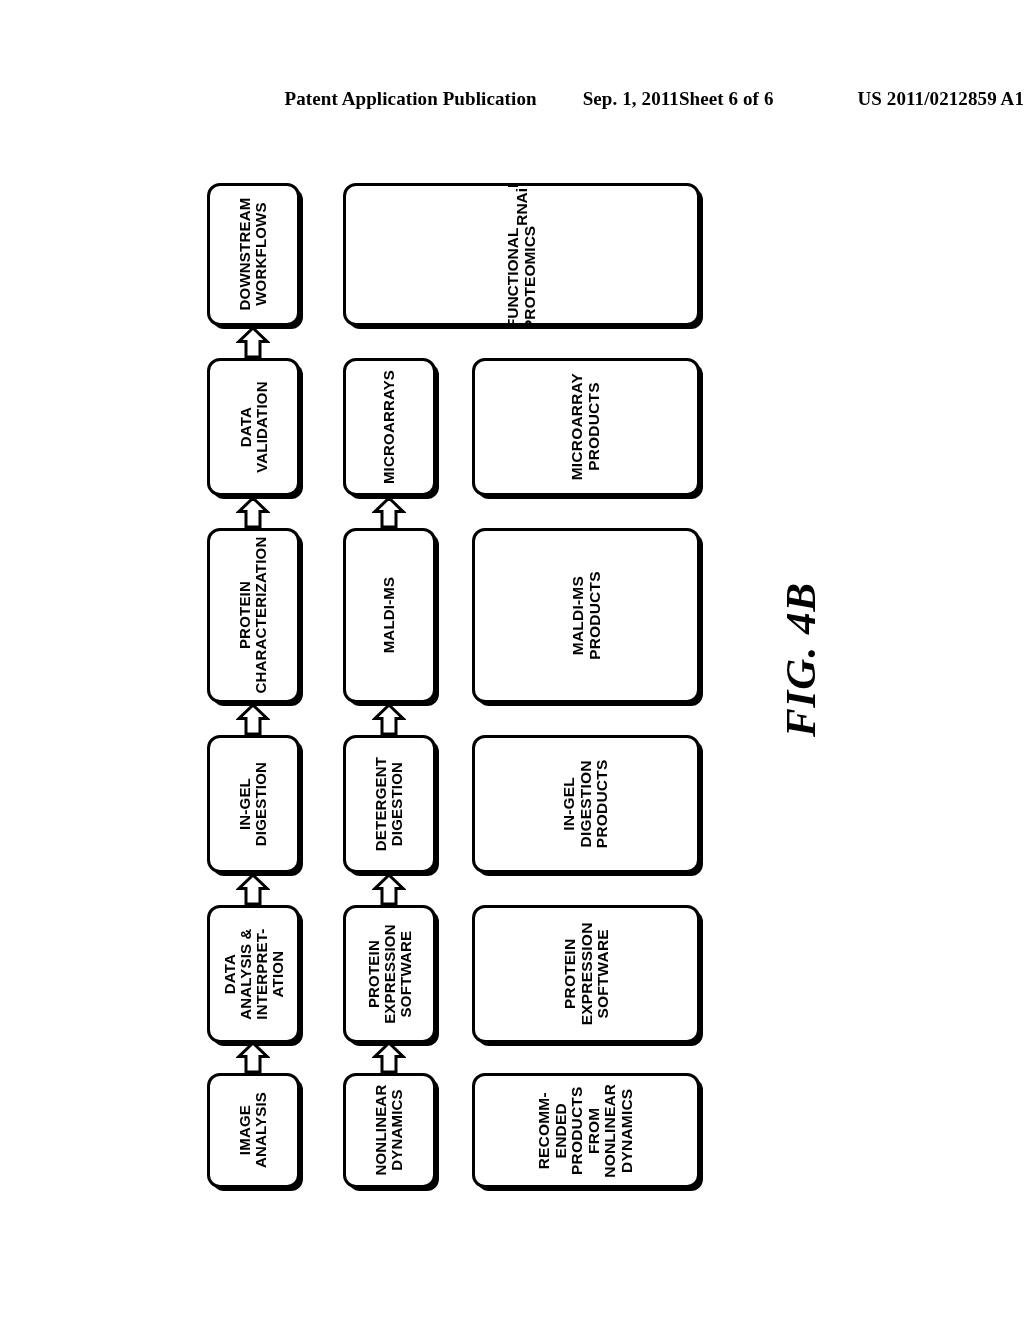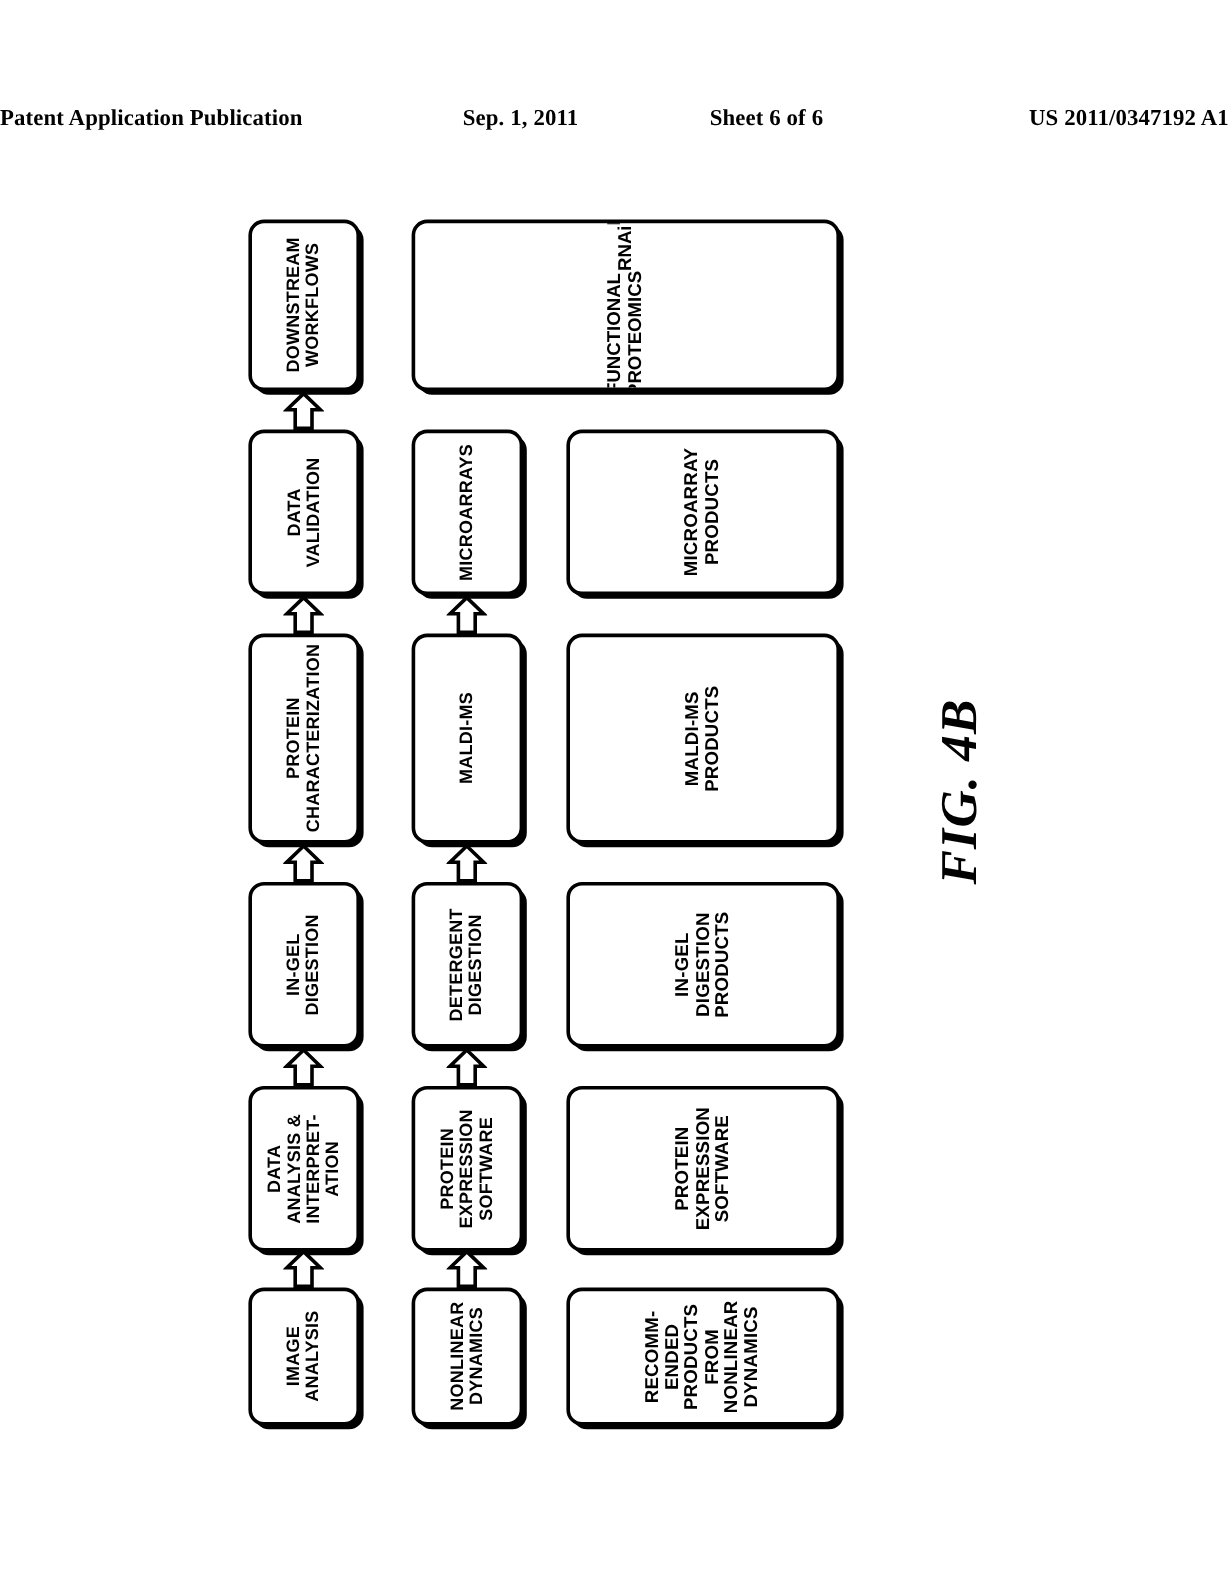--- a/index.html
+++ b/index.html
@@ -17,30 +17,30 @@
   }
 
   
   .page-header {
     position: absolute;
     top: 88px;
     left: 0;
     width: 1024px;
     height: 26px;
     display: flex;
-    justify-content: space-between;
+    justify-content: flex-end;
     align-items: baseline;
     font-family: "Liberation Serif", serif;
     font-weight: bold;
     font-size: 19px;
     letter-spacing: 0.1px;
     white-space: nowrap;
   }
   .hdr-pub      { margin-right: 46px; }
-  .hdr-date     { margin-right: 22px; }
+  .hdr-date     { }
   .hdr-sheet    { margin-right: 84px; }
   .hdr-patno    { }
 
   
   .figure {
     position: absolute;
     left: 0;
     top: 0;
     width: 1024px;
     height: 1320px;
@@ -124,21 +124,21 @@
     transform-origin: center center;
   }
 </style>
 </head>
 <body>
 
 <div class="page-header">
   <span class="hdr-pub">Patent Application Publication</span>
   <span class="hdr-date">Sep. 1, 2011</span>
   <span class="hdr-sheet">Sheet 6 of 6</span>
-  <span class="hdr-patno">US 2011/0347192 A1</span>
+  <span class="hdr-patno">US 2011/0212859 A1</span>
 </div>
 
 <div class="figure">
 
   <div class="node small" style="left:207px; top:183px; width:93px; height:143px;">
     <span class="vtext">DOWNSTREAM<br>WORKFLOWS</span>
   </div>
 
   <div class="node small" style="left:207px; top:358px; width:93px; height:138px;">
     <span class="vtext">DATA<br>VALIDATION</span>

